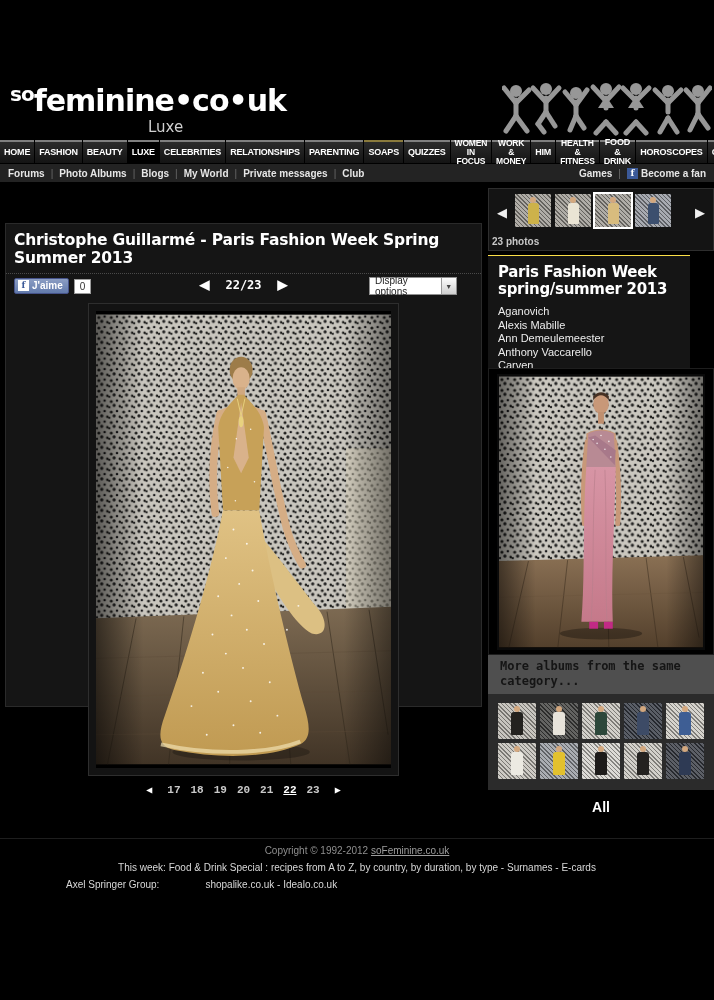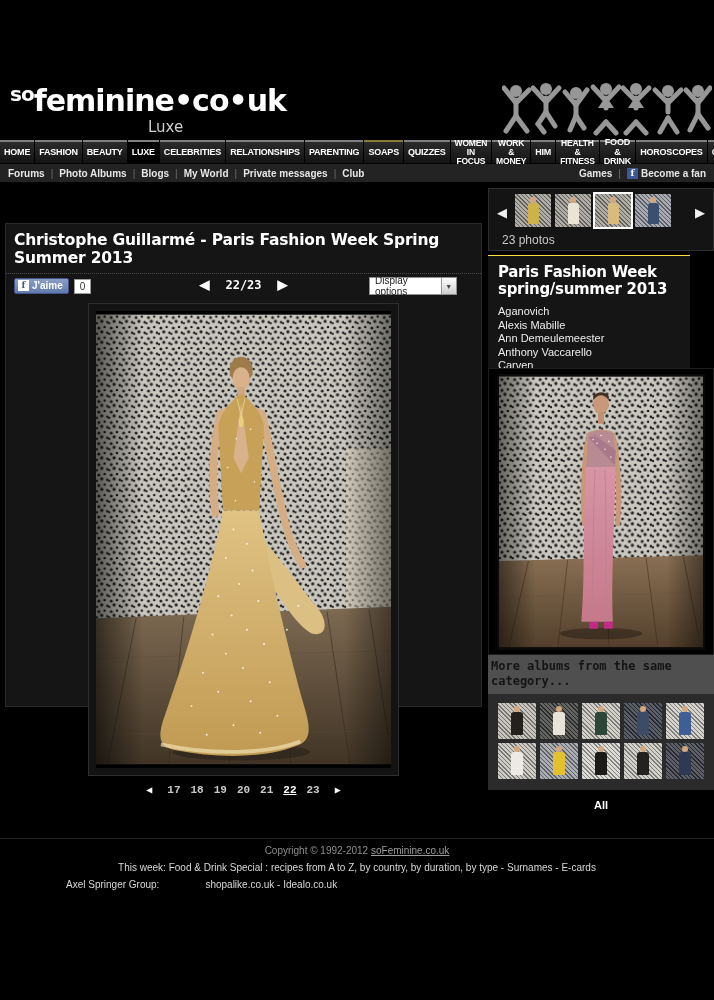--- a/index.html
+++ b/index.html
@@ -50,36 +50,36 @@
   .side { position:absolute; left:488px; width:226px; }
   .strip-panel { top:188px; height:63px; background:#141414; border:1px solid #2e2e2e; position:absolute; }
   .strip-panel .arrow { position:absolute; top:16px; color:#f0f0f0; font-size:13px; cursor:pointer; }
   .strip-panel .arrow.left { left:8px; } .strip-panel .arrow.right { right:8px; }
   .strip-thumbs { position:absolute; left:26px; top:5px; display:flex; gap:4px; }
   .thumb { width:36px; height:33px; position:relative; background:#96928a; overflow:hidden; cursor:pointer;
     background-image:repeating-linear-gradient(45deg, rgba(40,40,40,.45) 0 1px, rgba(255,255,255,.25) 1px 3px); }
   .thumb.sel { outline:2px solid #fff; }
   .t-head { position:absolute; left:50%; top:3px; width:6px; height:6px; margin-left:-3px; border-radius:50%; background:#d3a87f; }
   .t-dress { position:absolute; left:50%; top:9px; width:11px; height:21px; margin-left:-5.5px; border-radius:3px 3px 1px 1px; }
-  .photo-count { position:absolute; left:13px; bottom:3px; font-size:12px; font-weight:normal; color:#c8c8c8; }
+  .photo-count { position:absolute; left:3px; bottom:3px; font-size:10px; font-weight:bold; color:#c8c8c8; }
 
   .info-panel { top:255px; position:absolute; background:#151515; border-top:1px solid #fde047; width:202px; padding:8px 10px 10px; }
   .album-title { color:#fff; font-family:"DejaVu Sans",sans-serif; font-weight:bold; font-size:15px; line-height:17px; margin-bottom:7px; letter-spacing:-0.3px; }
   .designers { list-style:none; }
   .designers li { color:#ececec; font-size:11px; line-height:13.5px; cursor:pointer; }
 
   .big-photo-panel { top:368px; height:287px; position:absolute; width:226px; background:#000; border:1px solid #1e1e1e; display:flex; align-items:center; justify-content:center; }
   .big-photo-panel svg { border:2px solid #0a0a0a; }
 
   .more-panel { top:655px; position:absolute; width:226px; }
-  .more-header { background:#4f4f4f; color:#151515; font-family:"DejaVu Sans Mono",monospace; font-weight:bold; font-size:12px; line-height:15px; padding:4px 3px 5px; }
+  .more-header { background:#4f4f4f; color:#151515; font-family:"DejaVu Sans Mono",monospace; font-weight:bold; font-size:12px; line-height:15px; padding:4px 12px 5px; }
   .album-grid { background:#2b2b2b; padding:9px 0 11px; display:grid; grid-template-columns:repeat(5,38px); gap:4px; justify-content:center; }
   .album-grid .thumb { width:38px; height:36px; }
   .album-grid .t-dress { height:23px; width:12px; margin-left:-6px; }
-  .all-link { position:absolute; left:488px; top:799px; width:226px; text-align:center; color:#fff; font-weight:bold; font-size:11px; cursor:pointer; }
+  .all-link { position:absolute; left:488px; top:799px; width:226px; text-align:center; color:#fff; font-weight:bold; font-size:14px; cursor:pointer; }
 
   
   .footer-sep { position:absolute; left:0; top:838px; width:714px; height:1px; background:#1e1e1e; }
   .copyright { position:absolute; top:845px; width:714px; text-align:center; font-size:10px; color:#8f8f8f; }
   .copyright a { color:#9d9d9d; text-decoration:underline; cursor:pointer; }
   .this-week { position:absolute; top:862px; width:714px; text-align:center; font-size:10px; color:#d8d8d8; }
   .axel { position:absolute; top:879px; left:66px; font-size:10px; color:#d8d8d8; }
   .axel .grp { margin-right:46px; }
   .axel .lnk { cursor:pointer; }
 </style>

